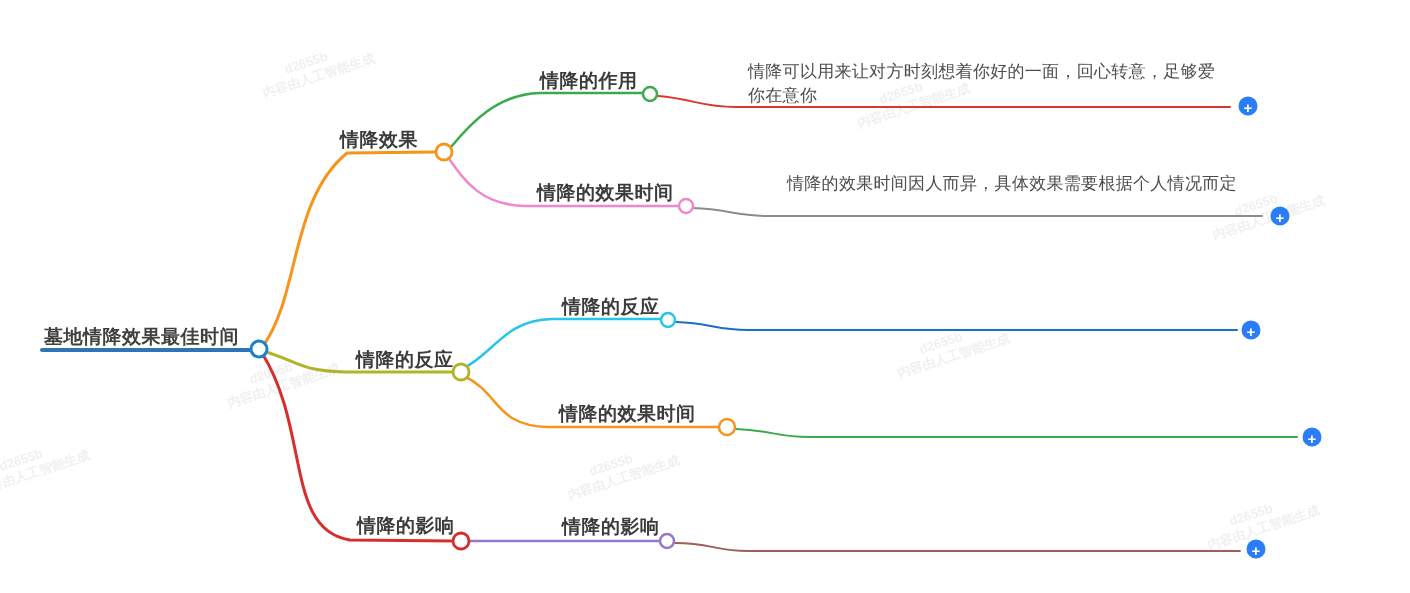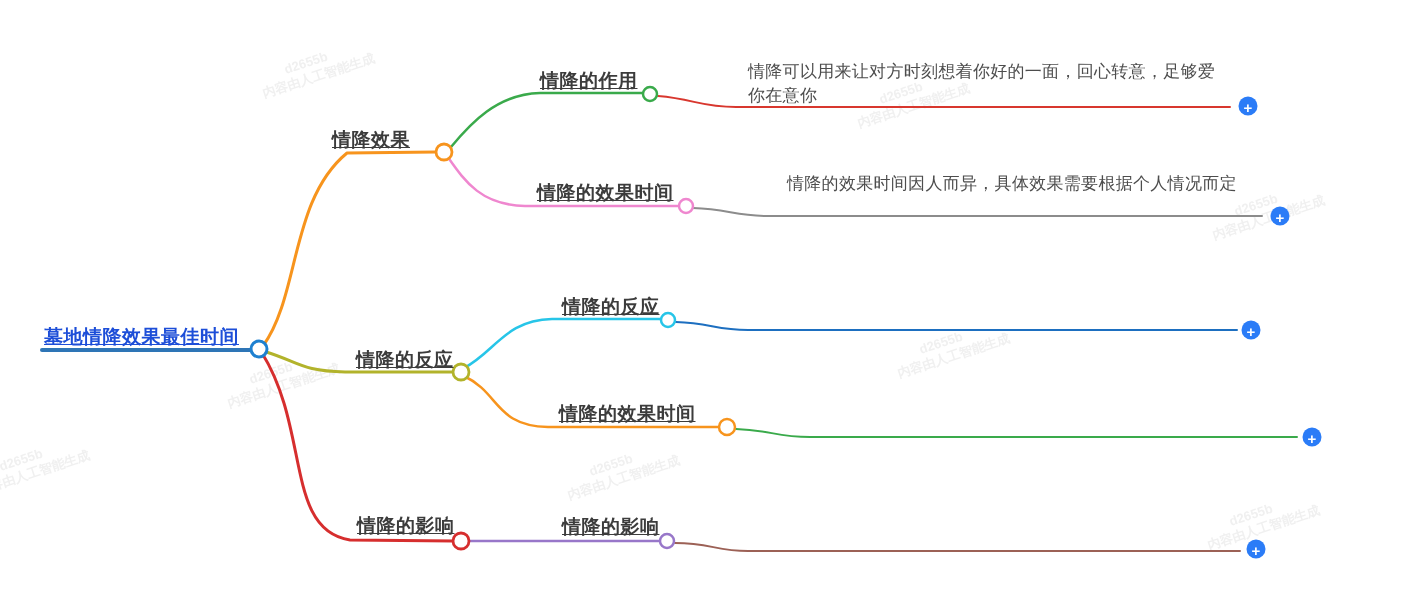--- a/index.html
+++ b/index.html
@@ -3,23 +3,23 @@
 <meta charset="utf-8">
 <style>
   html,body{margin:0;padding:0;background:#fff;}
   .canvas{
     position:relative;width:1410px;height:593px;background:#ffffff;overflow:hidden;
     font-family:"Liberation Sans","DejaVu Sans",sans-serif;
   }
   svg.wires{position:absolute;left:0;top:0;width:1410px;height:593px;}
   .label{
     position:absolute;font-weight:bold;font-size:19px;color:#3c3c3c;
-    white-space:nowrap;letter-spacing:.5px;text-decoration:underline;
+    white-space:nowrap;letter-spacing:.5px;
   }
-  .root-label{font-size:19px;color:#1d4ed8;}
+  .root-label{font-size:19px;color:#404040;}
   .para{
     position:absolute;font-size:17px;line-height:24px;color:#4d4d4d;letter-spacing:.3px;
   }
   .wm{
     position:absolute;color:#f0f0f0;font-size:13px;line-height:16px;
     transform:rotate(-18deg);white-space:nowrap;pointer-events:none;font-weight:bold;
   }
   .wm div{display:block;}
   .wm .l2{margin-left:-28px;}
 </style>
@@ -115,21 +115,21 @@
       </g>
       <g>
         <circle cx="1256" cy="549" r="9.5" stroke="none" fill="#2b7cf7"></circle>
         <text x="1256" y="550" text-anchor="middle" dominant-baseline="central" fill="#fff" font-size="15" font-weight="bold" stroke="none">+</text>
       </g>
     </g>
   </svg>
 
   <div class="label root-label" style="left:44px;top:324px">墓地情降效果最佳时间</div>
 
-  <div class="label" style="left:332px;top:127px">情降效果</div>
+  <div class="label" style="left:340px;top:127px">情降效果</div>
   <div class="label" style="left:540px;top:68px">情降的作用</div>
   <div class="label" style="left:537px;top:180px">情降的效果时间</div>
 
   <div class="label" style="left:356px;top:347px">情降的反应</div>
   <div class="label" style="left:562px;top:294px">情降的反应</div>
   <div class="label" style="left:559px;top:401px">情降的效果时间</div>
 
   <div class="label" style="left:357px;top:513px">情降的影响</div>
   <div class="label" style="left:562px;top:514px">情降的影响</div>
 

